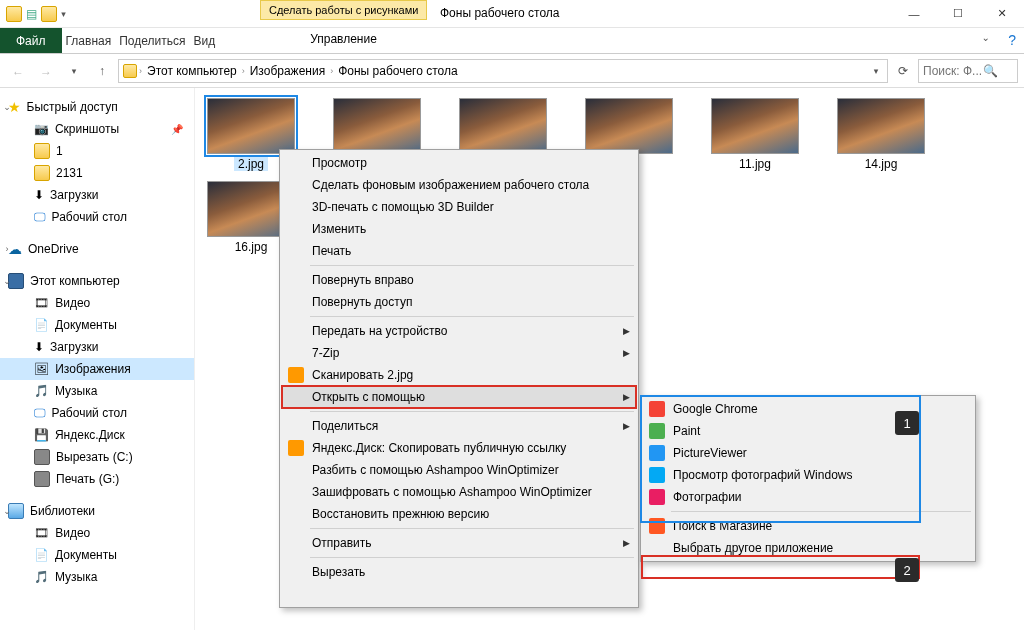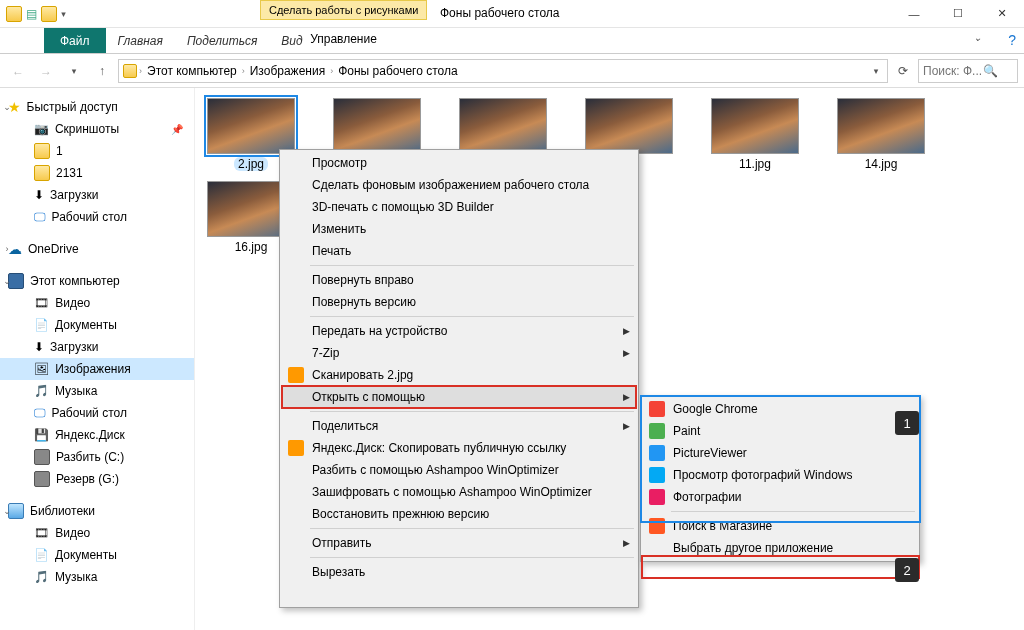--- a/index.html
+++ b/index.html
@@ -8,22 +8,22 @@
 
 .titlebar { height: 28px; display: flex; align-items: center; background: #fff; border-bottom: 1px solid #e5e5e5; position: relative; }
 .titlebar .qat { display: flex; align-items: center; gap: 4px; padding-left: 6px; }
 .titlebar .contextual-tab { position: absolute; left: 260px; top: 0; background: #fce9a7; border: 1px solid #e8c94a; padding: 3px 8px; font-size: 11px; }
 .titlebar .window-title { position: absolute; left: 440px; top: 6px; font-size: 12px; color: #000; }
 .titlebar .win-controls { margin-left: auto; display: flex; }
 .titlebar .win-controls div { width: 44px; height: 28px; display: flex; align-items: center; justify-content: center; font-size: 11px; color: #333; cursor: default; }
 
 
 .ribbon { height: 26px; display: flex; align-items: stretch; border-bottom: 1px solid #ccc; background: #fff; position: relative; }
-.ribbon .file-tab { background: #0f766e; color: #fff; padding: 0 16px; display: flex; align-items: center; font-size: 12px; margin-left: 44px; }
-.ribbon .tab { padding: 0 12px; display: flex; align-items: center; color: #333; font-size: 12px; font-style: italic; }
+.ribbon .file-tab { background: #14532d; color: #fff; padding: 0 16px; display: flex; align-items: center; font-size: 12px; }
+.ribbon .tab { padding: 0 4px; display: flex; align-items: center; color: #333; font-size: 12px; }
 .ribbon .manage { position: absolute; left: 260px; top: 0; width: 167px; text-align: center; padding-top: 4px; font-size: 12px; }
 .ribbon .help { position: absolute; right: 8px; top: 4px; color: #1976d2; font-size: 14px; }
 
 
 .addressbar { height: 34px; border-bottom: 1px solid #ddd; display: flex; align-items: center; padding: 0 6px; gap: 4px; }
 .nav-btn { width: 24px; height: 24px; border: 1px solid transparent; border-radius: 2px; display: flex; align-items: center; justify-content: center; color: #555; }
 .nav-btn.disabled { color: #bbb; }
 .breadcrumb-wrap { flex: 1; height: 24px; border: 1px solid #ccc; display: flex; align-items: center; padding-left: 4px; gap: 2px; background: #fff; }
 .breadcrumb-wrap .crumb { display: flex; align-items: center; gap: 4px; padding: 0 3px; font-size: 12px; }
 .breadcrumb-wrap .sep { color: #888; font-size: 9px; }
@@ -50,33 +50,33 @@
 .ico-drive { background:#888; border:1px solid #555; }
 .ico-lib { background: linear-gradient(#c0e6ff,#5aa9e6); border:1px solid #3a7cb5; }
 
 
 .content { flex: 1; position: relative; padding: 10px 0 0 8px; }
 .thumbs { display: flex; flex-wrap: wrap; gap: 10px 30px; }
 .thumb { width: 96px; display: flex; flex-direction: column; align-items: center; gap: 3px; }
 .thumb .img { width: 88px; height: 56px; background: linear-gradient(160deg,#2a2e3a 0%,#8a5c3c 40%,#c78a55 60%,#4a6a8a 100%); border: 1px solid #999; }
 .thumb.selected .img { outline: 2px solid #1e88e5; outline-offset: 1px; }
 .thumb .label { font-size: 12px; text-align: center; }
-.thumb.selected .label { background: #cce8ff; padding: 0 4px; border-radius: 6px; }
+.thumb.selected .label { background: #cce8ff; padding: 0 4px; }
 
 
 .ctx { position: absolute; background: #f0f0f0; border: 1px solid #a0a0a0; box-shadow: 3px 3px 6px rgba(0,0,0,.25); padding: 2px; }
 .ctx .row { height: 22px; display: flex; align-items: center; padding-left: 30px; padding-right: 18px; font-size: 12px; color: #000; position: relative; white-space: nowrap; }
 .ctx .row .arrow { position: absolute; right: 6px; font-size: 9px; color: #333; }
 .ctx .row .mi { position: absolute; left: 6px; width: 16px; height: 16px; }
 .ctx .sep { height: 1px; background: #d0d0d0; margin: 3px 2px 3px 28px; }
 .ctx .row.hi { background: #dedede; }
 .ctx .row.box-red { outline: 2px solid #d93025; outline-offset: -1px; }
 
 .ctx.main { left: 279px; top: 149px; width: 360px; }
-.ctx.sub { left: 640px; top: 395px; width: 280px; text-align: center; }
+.ctx.sub { left: 640px; top: 395px; width: 336px; text-align: center; }
 
 .callout { position: absolute; width: 24px; height: 24px; background: #2b2b2b; color: #fff; display: flex; align-items: center; justify-content: center; border-radius: 3px; font-size: 13px; }
 .callout.one { left: 895px; top: 411px; }
 .callout.two { left: 895px; top: 558px; }
 
 .box-blue { position: absolute; border: 2px solid #1e88e5; pointer-events: none; }
 .box-red-abs { position: absolute; border: 2px solid #d93025; pointer-events: none; }
 </style>
 </head>
 <body>
@@ -197,25 +197,25 @@
       <div class="item child">
           <span style="color:#1976d2;">🖵</span>
           <span>Рабочий стол</span>
         </div>
       <div class="item child">
           <span>💾</span>
           <span>Яндекс.Диск</span>
         </div>
       <div class="item child">
           <span class="ico ico-drive"></span>
-          <span>Разбить (C:)</span>
+          <span>Вырезать (C:)</span>
         </div>
       <div class="item child">
           <span class="ico ico-drive"></span>
-          <span>Резерв (G:)</span>
+          <span>Печать (G:)</span>
         </div>
     </div>
     <div class="group">
       <div class="item header">
           <span class="caret">⌄</span>
           <span class="ico ico-lib"></span>
           <span>Библиотеки</span>
         </div>
       <div class="item child">
           <span>🎞</span>
@@ -288,21 +288,21 @@
       <span>Изменить</span>
     </div>
     <div class="row">
       <span>Печать</span>
     </div>
     <div class="sep"></div>
     <div class="row">
       <span>Повернуть вправо</span>
     </div>
     <div class="row">
-      <span>Повернуть версию</span>
+      <span>Повернуть доступ</span>
     </div>
     <div class="sep"></div>
     <div class="row">
       <span class="arrow">▶</span>
       <span>Передать на устройство</span>
     </div>
     <div class="row">
       <span class="arrow">▶</span>
       <span>7-Zip</span>
     </div>

